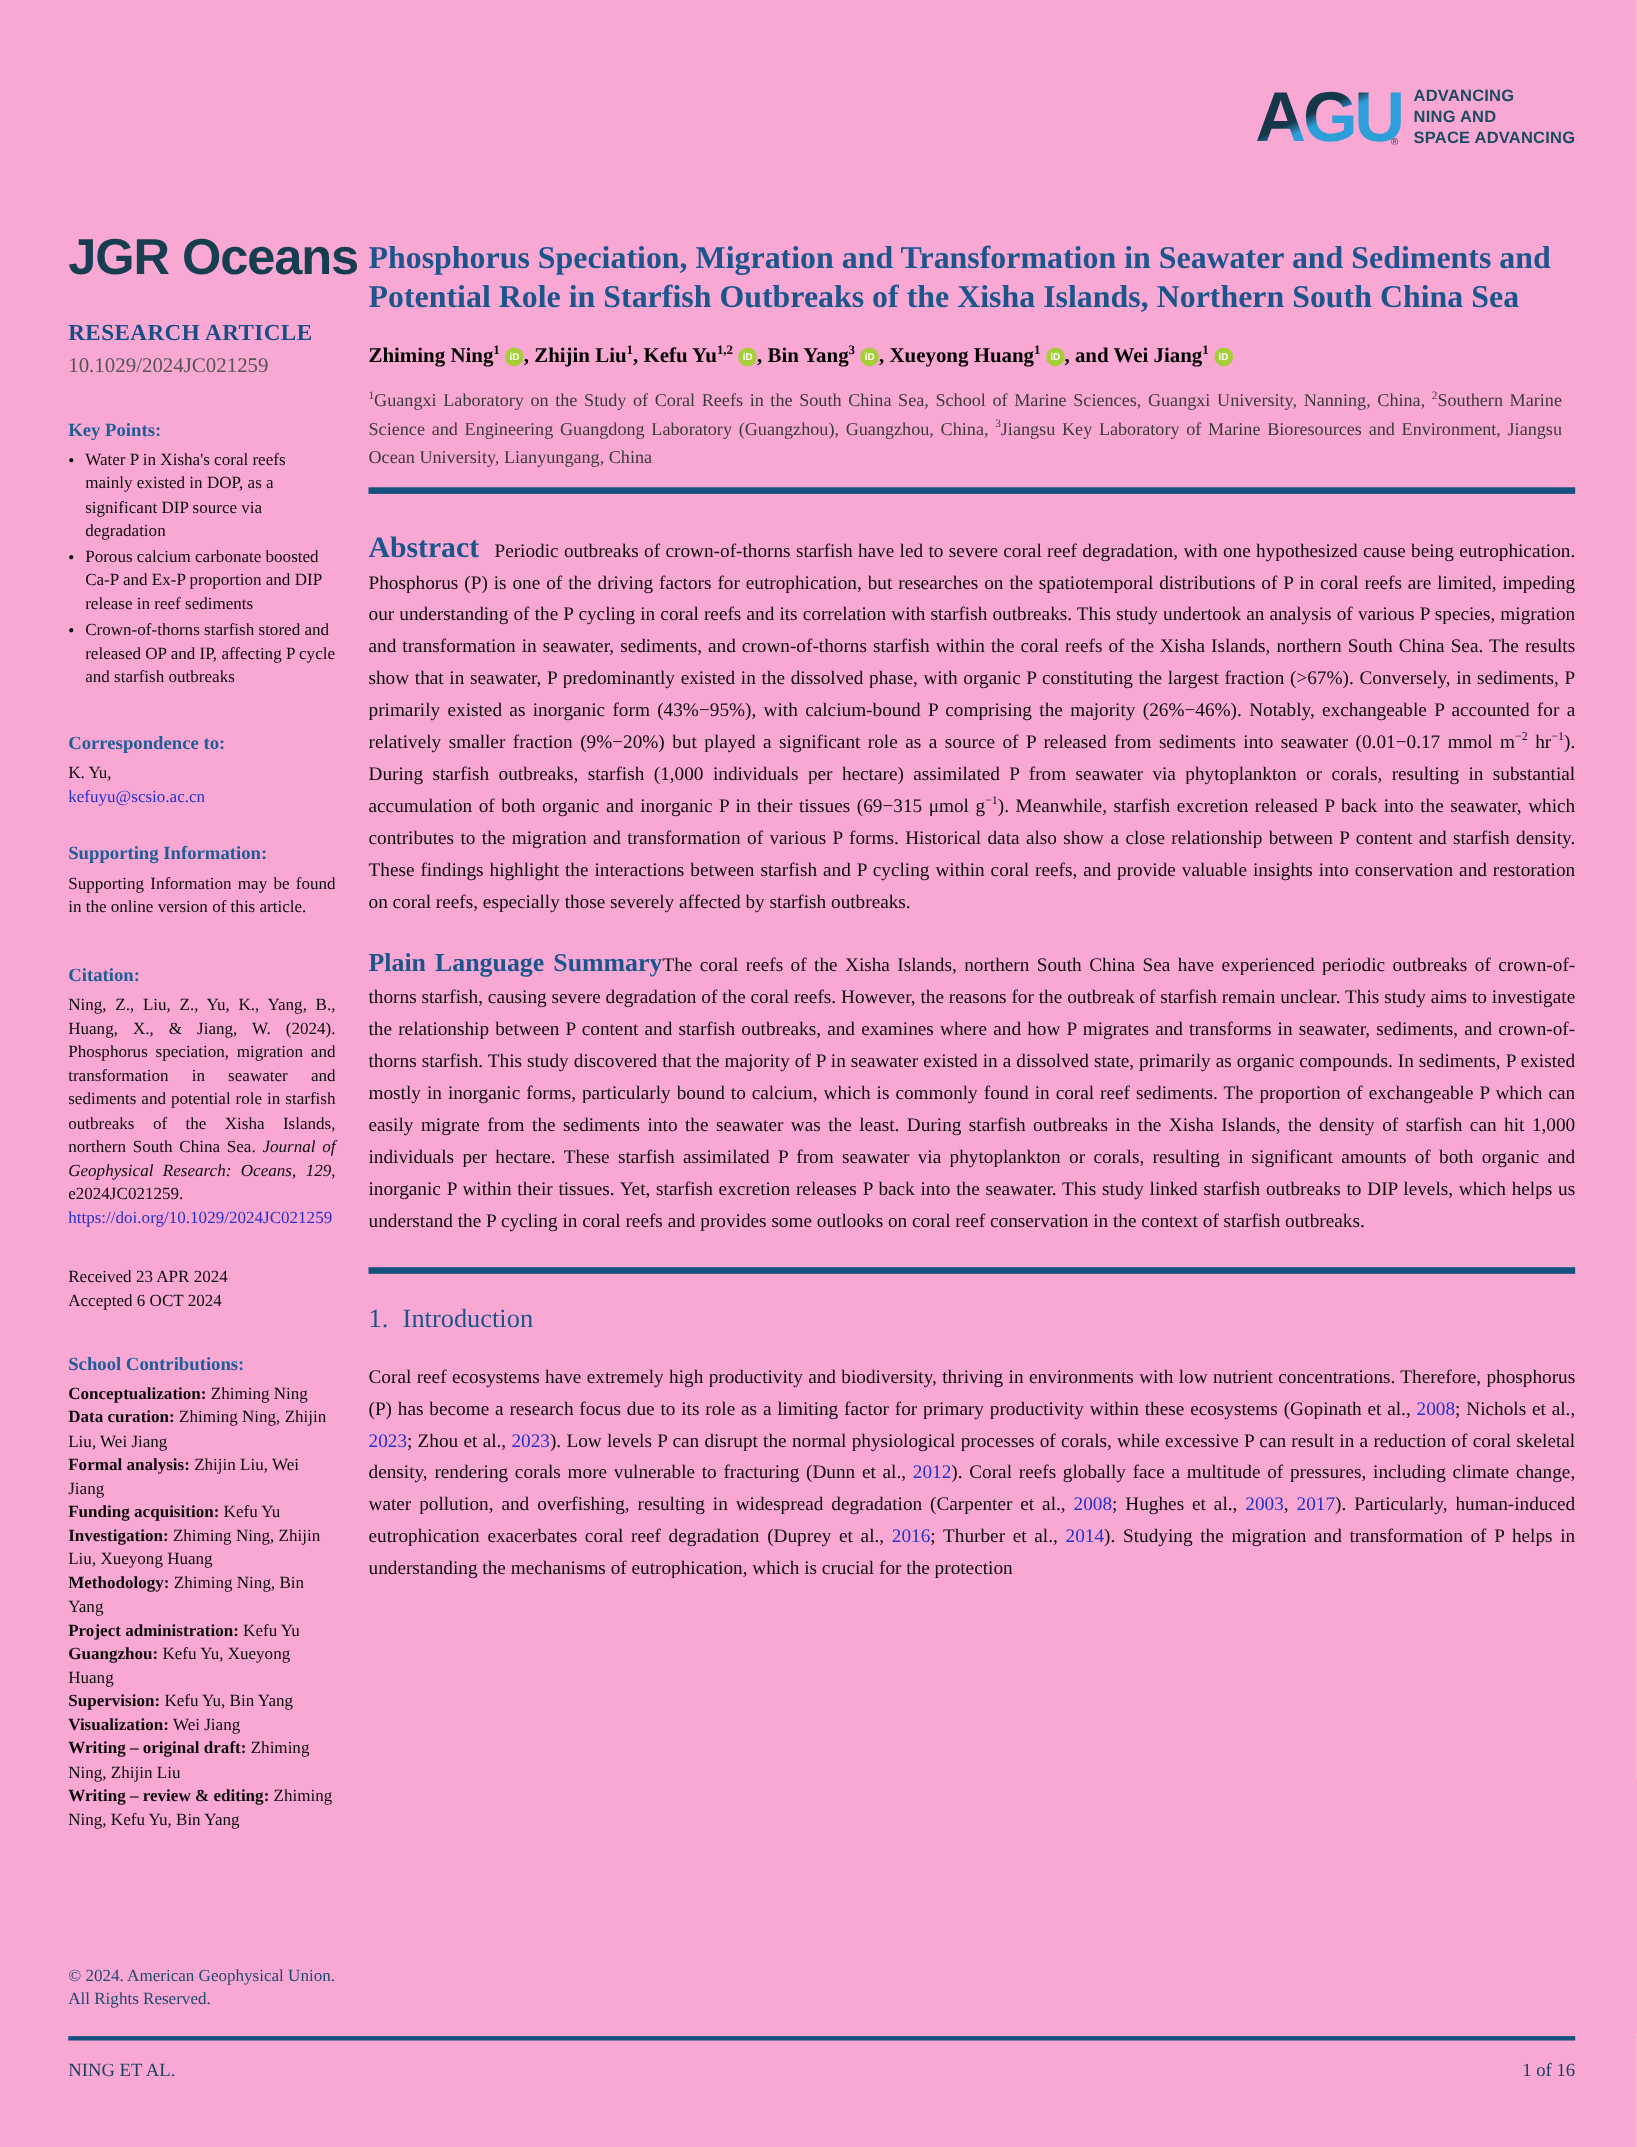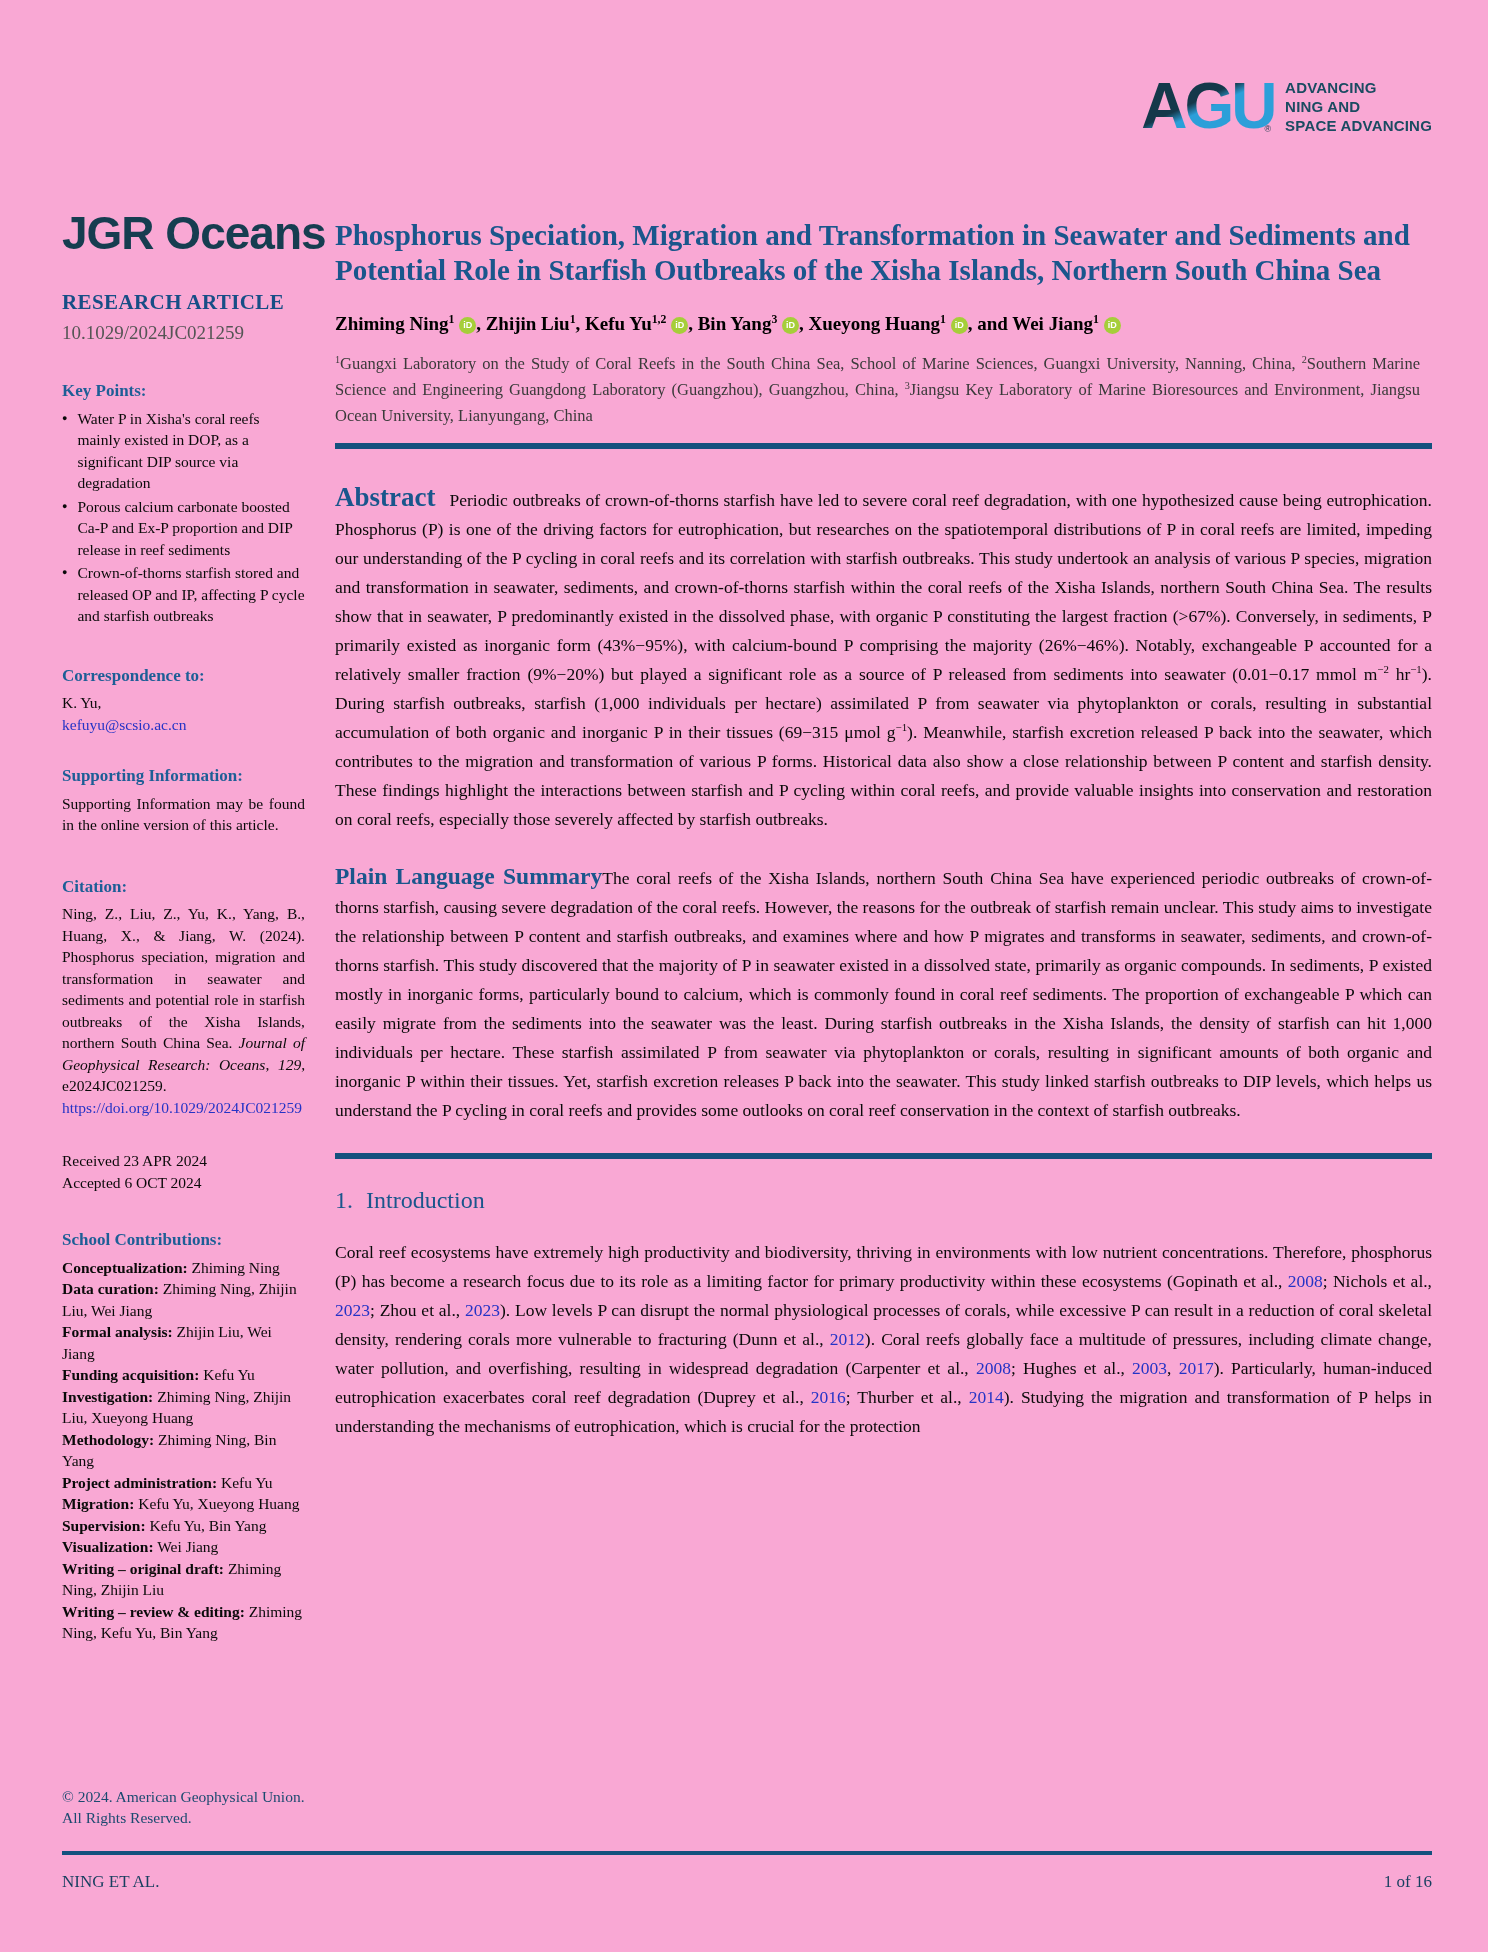--- a/index.html
+++ b/index.html
@@ -126,21 +126,21 @@
 
     <div class="sb-block" style="margin-top:36px;">
       <p class="sb-h">School Contributions:</p>
       <p class="contrib"><b>Conceptualization:</b> <span>Zhiming Ning</span></p>
       <p class="contrib"><b>Data curation:</b> <span>Zhiming Ning, Zhijin Liu, Wei Jiang</span></p>
       <p class="contrib"><b>Formal analysis:</b> <span>Zhijin Liu, Wei Jiang</span></p>
       <p class="contrib"><b>Funding acquisition:</b> <span>Kefu Yu</span></p>
       <p class="contrib"><b>Investigation:</b> <span>Zhiming Ning, Zhijin Liu, Xueyong Huang</span></p>
       <p class="contrib"><b>Methodology:</b> <span>Zhiming Ning, Bin Yang</span></p>
       <p class="contrib"><b>Project administration:</b> <span>Kefu Yu</span></p>
-      <p class="contrib"><b>Migration:</b> <span>Kefu Yu, Xueyong Huang</span></p>
+      <p class="contrib"><b>Guangzhou:</b> <span>Kefu Yu, Xueyong Huang</span></p>
       <p class="contrib"><b>Supervision:</b> <span>Kefu Yu, Bin Yang</span></p>
       <p class="contrib"><b>Visualization:</b> <span>Wei Jiang</span></p>
       <p class="contrib"><b>Writing – original draft:</b> <span>Zhiming Ning, Zhijin Liu</span></p>
       <p class="contrib"><b>Writing – review &amp; editing:</b> <span>Zhiming Ning, Kefu Yu, Bin Yang</span></p>
     </div>
   </div>
 
   <div class="copyright">© 2024. American Geophysical Union. All Rights Reserved.</div>
 
   <div class="main">

